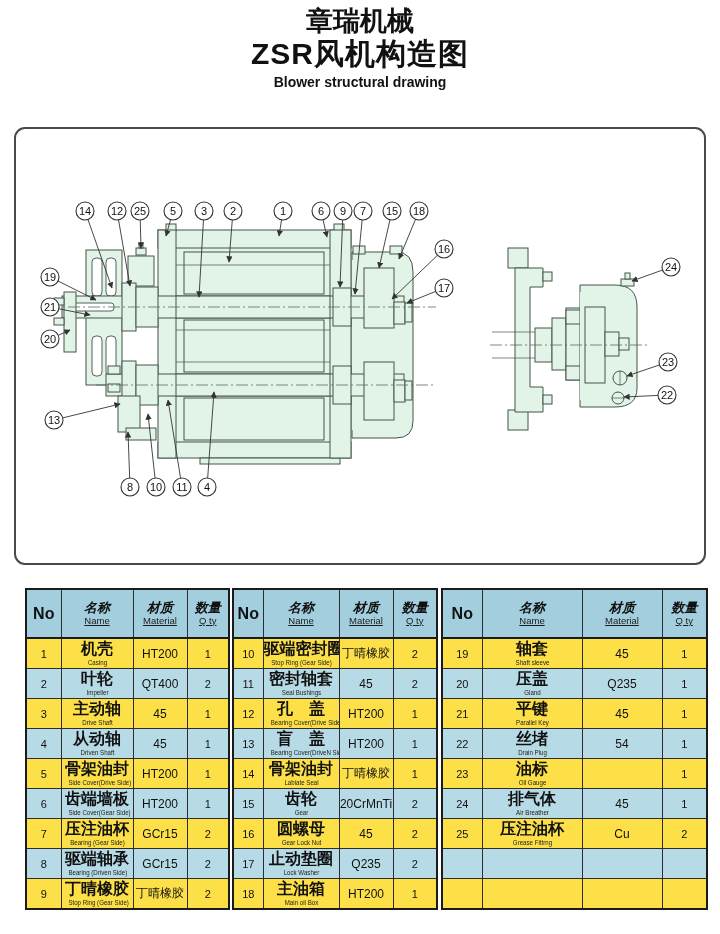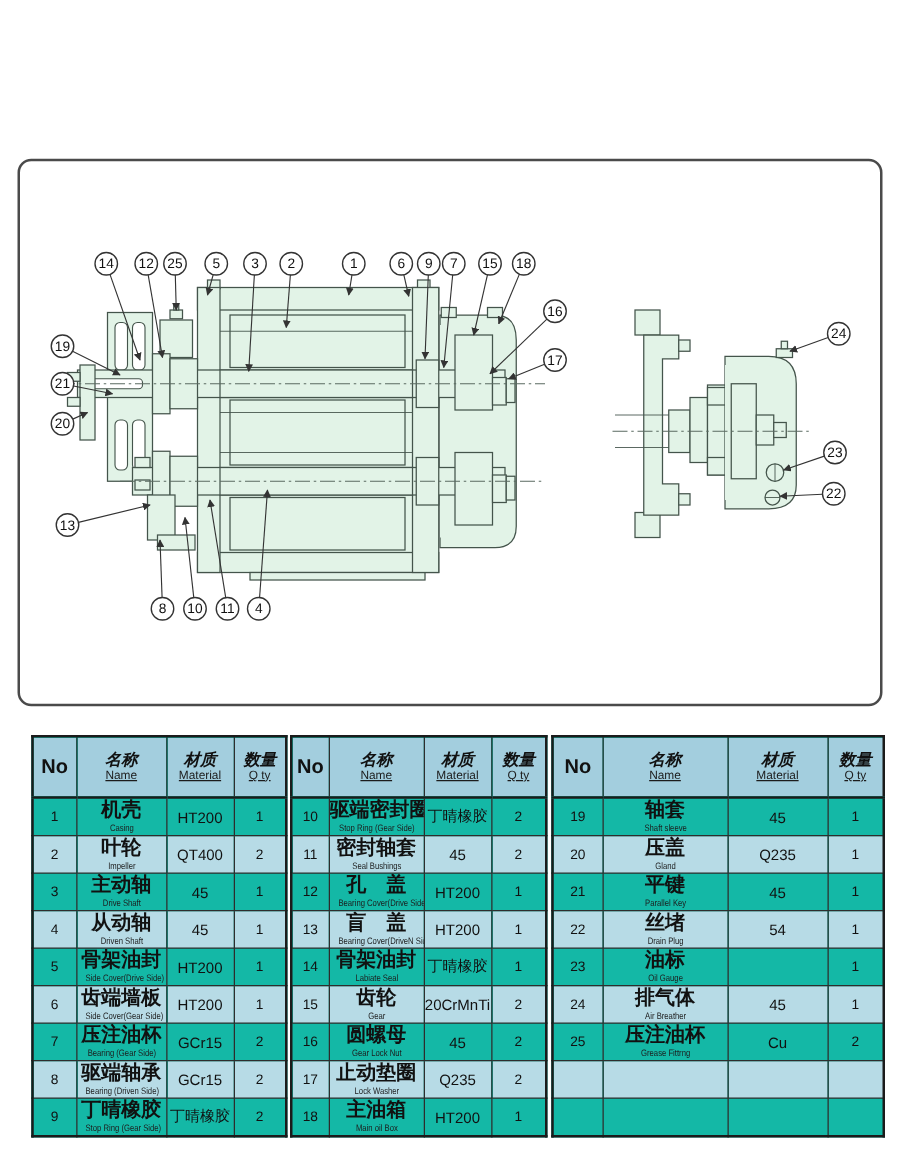--- a/index.html
+++ b/index.html
@@ -20,39 +20,44 @@
   .mint{fill:var(--mint);stroke:var(--line);stroke-width:1;}
   .mintq{fill:var(--mint);}
   .white{fill:#fff;stroke:var(--line);stroke-width:0.9;}
   .thin{stroke:var(--line);stroke-width:0.7;fill:none;}
   .cl{stroke:#5a6a60;stroke-width:0.8;fill:none;stroke-dasharray:12 3 2 3;}
   .lead{stroke:#333;stroke-width:0.9;fill:none;}
   .cnum{font-size:11px;fill:#111;text-anchor:middle;font-family:"Liberation Sans",sans-serif;}
   .ccirc{fill:#fff;stroke:#333;stroke-width:1.1;}
   
   table.parts{position:absolute;top:588px;border-collapse:collapse;table-layout:fixed;
-              border:2px solid #1b1b1b;background:#14b8a6;}
+              border:2px solid #1b1b1b;background:#fde047;}
   table.parts th,table.parts td{border:1px solid #2d2d2d;text-align:center;vertical-align:middle;
               padding:0;overflow:hidden;}
   table.parts thead th{height:47px;background:var(--thead);}
   table.parts thead th{border-bottom:2px solid #1b1b1b;}
   table.parts tbody td{height:29px;}
   table.parts tr.alt td{background:var(--talt);}
   .cn{font-size:16px;font-weight:bold;line-height:1.15;white-space:nowrap;}
   .en{font-size:7.5px;line-height:1.1;white-space:nowrap;transform:scaleX(.82);transform-origin:50% 50%;color:#1c1c1c;}
   thead .cn{font-size:13px;font-style:italic;}
   thead .en{font-size:9.5px;font-weight:normal;transform:none;text-decoration:underline;}
   .cell-no,.cell-qty{font-size:11px;}
   .cell-mat{font-size:12px;white-space:nowrap;}
 </style>
 </head>
 <body>
 
 <div class="page">
 
+  <div class="titleblock">
+    <div class="t1">章瑞机械</div>
+    <div class="t2">ZSR风机构造图</div>
+    <div class="t3">Blower structural drawing</div>
+  </div>
 
   <svg class="draw" viewBox="0 0 720 934">
     <defs>
       <pattern id="ph" width="5" height="5" patternUnits="userSpaceOnUse" patternTransform="rotate(45)">
         <rect width="5" height="5" fill="var(--mint)"></rect>
         <line x1="2.5" y1="0" x2="2.5" y2="5" stroke="#5a6f63" stroke-width="0.9"></line>
       </pattern>
       <pattern id="pxh" width="6" height="6" patternUnits="userSpaceOnUse" patternTransform="rotate(45)">
         <rect width="6" height="6" fill="var(--mint)"></rect>
         <path d="M3,0V6M0,3H6" stroke="#5a6f63" stroke-width="0.8"></path>

